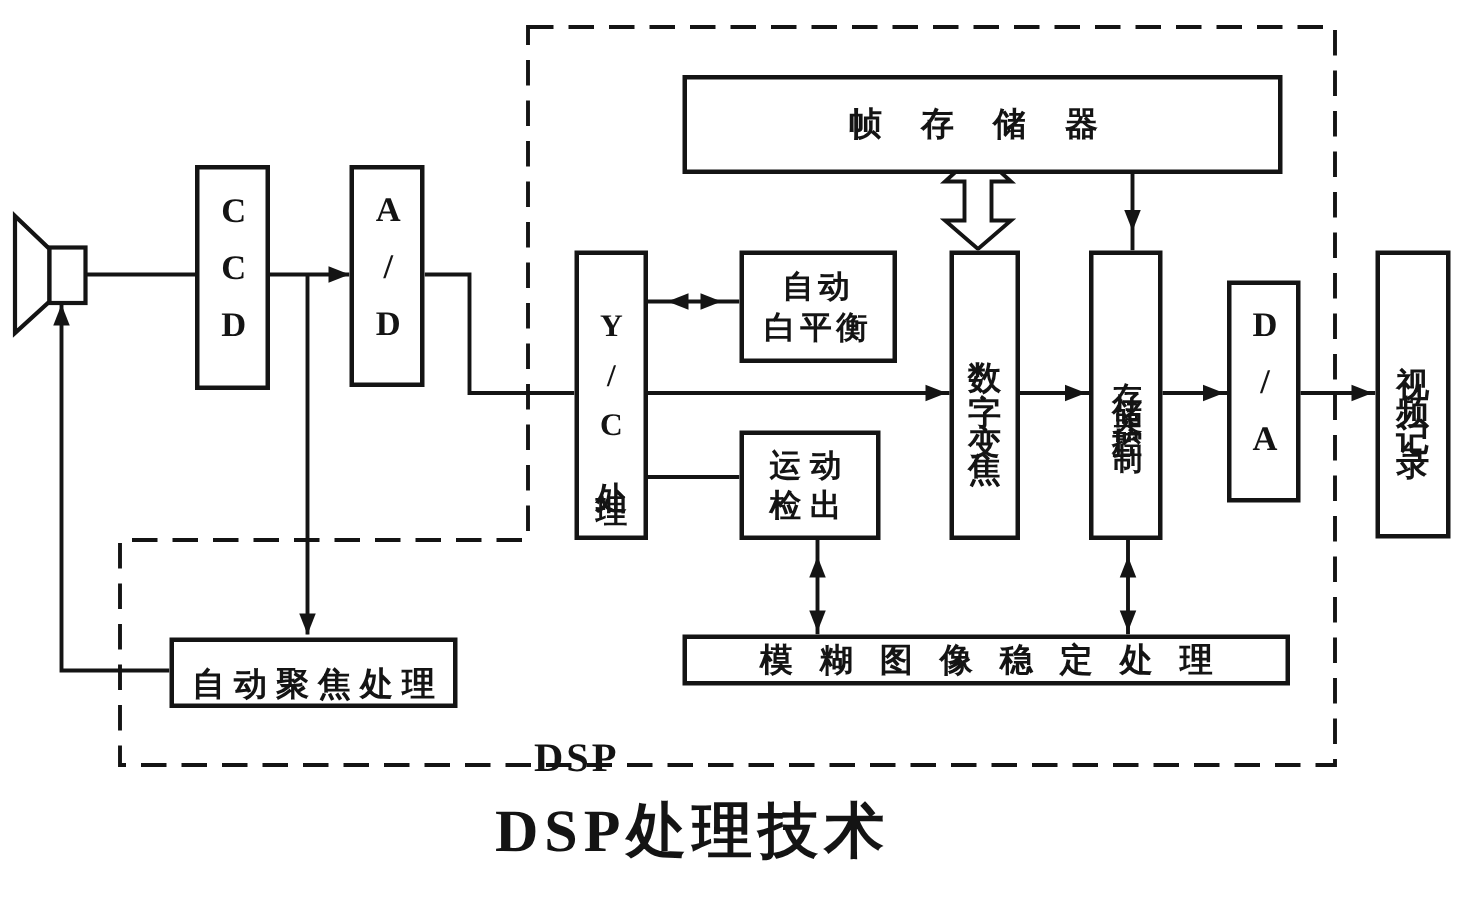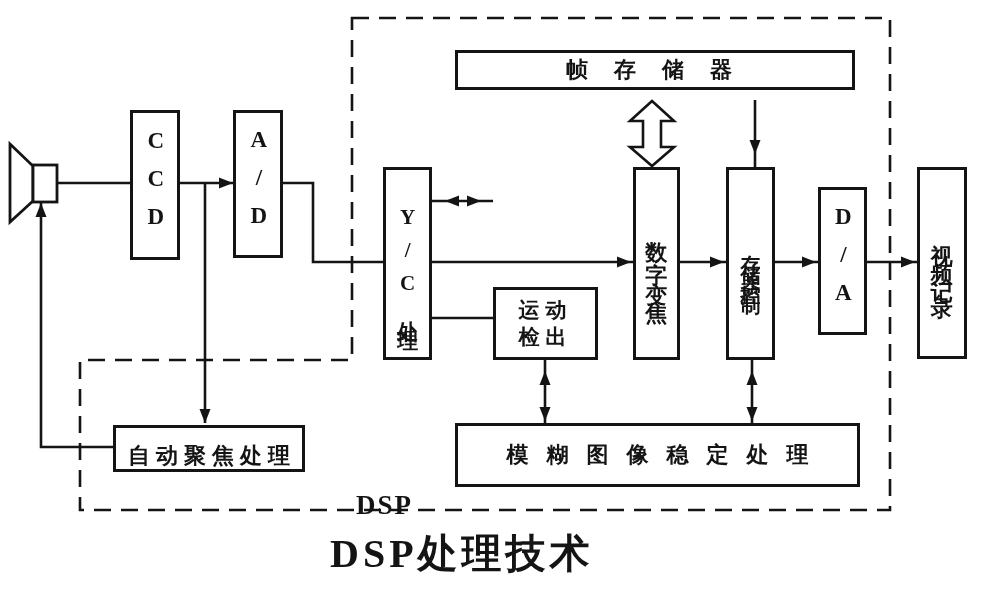--- a/index.html
+++ b/index.html
@@ -93,51 +93,55 @@
   </svg>
 
   <div class="box vtext" style="left:130px; top:110px; width:50px; height:150px; font-size:23px; letter-spacing:13px;">
     <span>CCD</span>
   </div>
 
   <div class="box vtext" style="left:233px; top:110px; width:50px; height:148px; font-size:23px; letter-spacing:13px;">
     <span>A/D</span>
   </div>
 
-  <div class="box" style="left:455px; top:50px; width:400px; height:40px; font-size:22px; letter-spacing:26px; padding-left:14px;">
+  <div class="box" style="left:455px; top:50px; width:400px; height:66px; font-size:22px; letter-spacing:26px; padding-left:14px;">
     <span>帧存储器</span>
   </div>
 
   <div class="box vtext" style="left:383px; top:167px; width:49px; height:193px; font-size:21px; letter-spacing:9px;">
     <span>Y/C处理</span>
   </div>
 
+  <div class="box twoline" style="left:493px; top:167px; width:105px; height:75px; font-size:21px; letter-spacing:3px;">
+    <span>自动</span>
+    <span>白平衡</span>
+  </div>
 
-  <div class="box twoline" style="left:493px; top:287px; width:105px; height:73px; font-size:21px; letter-spacing:6px;">
+  <div class="box twoline" style="left:493px; top:287px; width:94px; height:73px; font-size:21px; letter-spacing:6px;">
     <span>运动</span>
     <span>检出</span>
   </div>
 
   <div class="box vtext" style="left:633px; top:167px; width:47px; height:193px; font-size:22px; letter-spacing:20px;">
     <span>数字变焦</span>
   </div>
 
   <div class="box vtext" style="left:726px; top:167px; width:49px; height:193px; font-size:20px; letter-spacing:10px;">
     <span>存储器控制</span>
   </div>
 
   <div class="box vtext" style="left:818px; top:187px; width:49px; height:148px; font-size:23px; letter-spacing:13px;">
     <span>D/A</span>
   </div>
 
   <div class="box vtext" style="left:917px; top:167px; width:50px; height:192px; font-size:22px; letter-spacing:18px;">
     <span>视频记录</span>
   </div>
 
-  <div class="box" style="left:455px; top:423px; width:405px; height:64px; font-size:22px; letter-spacing:18px; padding-left:18px;align-items:center;">
+  <div class="box" style="left:455px; top:423px; width:405px; height:34px; font-size:22px; letter-spacing:18px; padding-left:18px;align-items:center;">
     <span>模糊图像稳定处理</span>
   </div>
 
   <div class="box" style="left:113px; top:425px; width:192px; height:47px; font-size:22px; letter-spacing:6px; padding-left:6px;align-items:flex-end;">
     <span>自动聚焦处理</span>
   </div>
 
   <div class="region-label" style="left:356px; top:490px;">DSP</div>
 
   <div class="caption" style="left:330px; top:526px; width:340px;">DSP处理技术</div>

